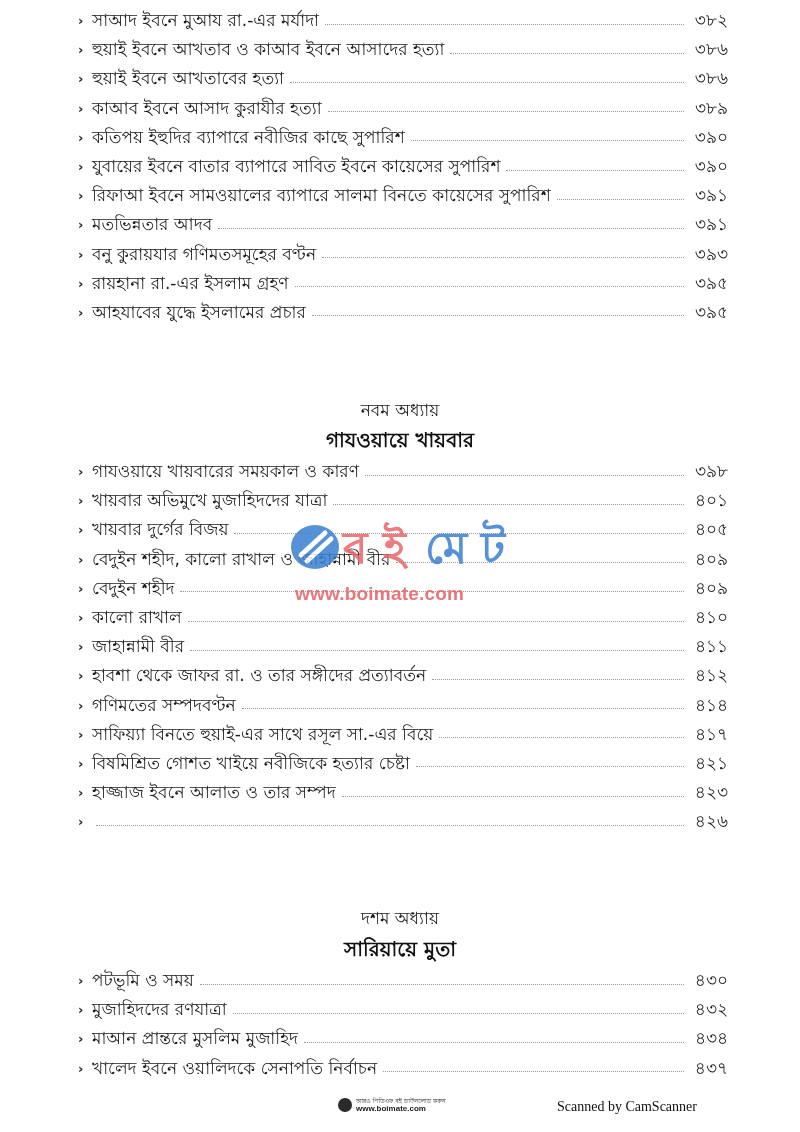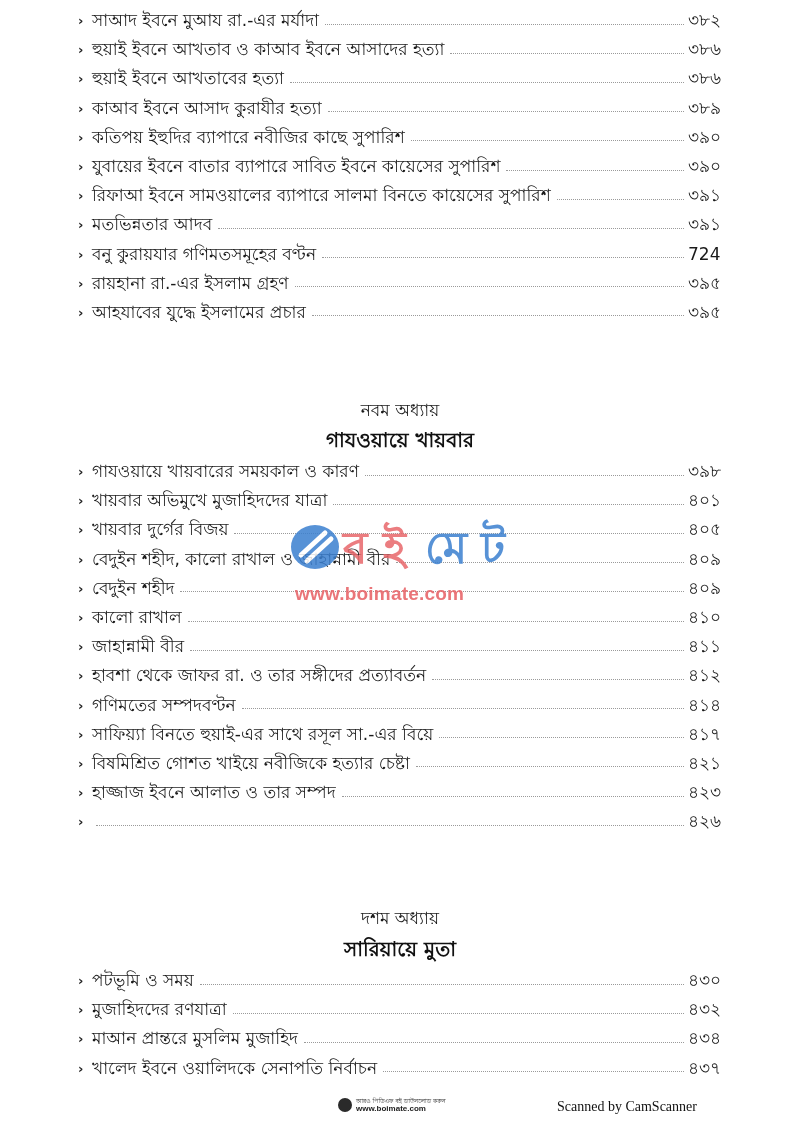--- a/index.html
+++ b/index.html
@@ -11,21 +11,21 @@
     .toc-list { position: absolute; left: 78px; width: 650px; margin: 0; padding: 0; list-style: none; }
     .toc-row {
       height: 29.2px; display: flex; align-items: center; font-size: 17px; line-height: 29px;
     }
     .toc-bullet { width: 14px; flex: 0 0 14px; font-size: 13px; font-weight: bold; color: #222; }
     .toc-title { white-space: nowrap; flex: 0 0 auto; padding-right: 2px; }
     .toc-leader {
       flex: 1 1 auto; height: 1px; margin: 0 4px; margin-top: 6px;
       border-bottom: 1.5px dotted #9a9a9a; min-width: 8px;
     }
-    .toc-page { flex: 0 0 auto; text-align: left; min-width: 40px; font-size: 17px; }
+    .toc-page { flex: 0 0 auto; text-align: right; min-width: 40px; font-size: 17px; font-family: Liberation Serif, serif; }
     .chapter-label { position: absolute; left: 0; width: 800px; text-align: center; font-size: 17px; color: #1a1a1a; }
     .chapter-title { position: absolute; left: 0; width: 800px; text-align: center; font-size: 20px; font-weight: bold; color: #111; }
     .watermark { position: absolute; left: 285px; top: 515px; width: 240px; height: 95px; pointer-events: none; }
     .wm-logo { position: absolute; left: 0; top: 0; width: 240px; height: 60px; }
     .wm-url {
       position: absolute; left: 10px; top: 68px; font-family: "Liberation Sans", sans-serif; font-weight: bold;
       font-size: 19px; color: #e8676b; opacity: 0.9; letter-spacing: 0.2px;
     }
     .footer-badge { position: absolute; left: 338px; top: 1097px; display: flex; align-items: center; gap: 4px; }
     .footer-icon { width: 14px; height: 14px; border-radius: 50%; background: #2a2a2a; }
@@ -85,21 +85,21 @@
     <li class="toc-row">
         <span class="toc-bullet">›</span>
         <span class="toc-title">মতভিন্নতার আদব</span>
         <span class="toc-leader"></span>
         <span class="toc-page">৩৯১</span>
       </li>
     <li class="toc-row">
         <span class="toc-bullet">›</span>
         <span class="toc-title">বনু কুরায়যার গণিমতসমূহের বণ্টন</span>
         <span class="toc-leader"></span>
-        <span class="toc-page">724</span>
+        <span class="toc-page">৩৯৩</span>
       </li>
     <li class="toc-row">
         <span class="toc-bullet">›</span>
         <span class="toc-title">রায়হানা রা.-এর ইসলাম গ্রহণ</span>
         <span class="toc-leader"></span>
         <span class="toc-page">৩৯৫</span>
       </li>
     <li class="toc-row">
         <span class="toc-bullet">›</span>
         <span class="toc-title">আহযাবের যুদ্ধে ইসলামের প্রচার</span>

